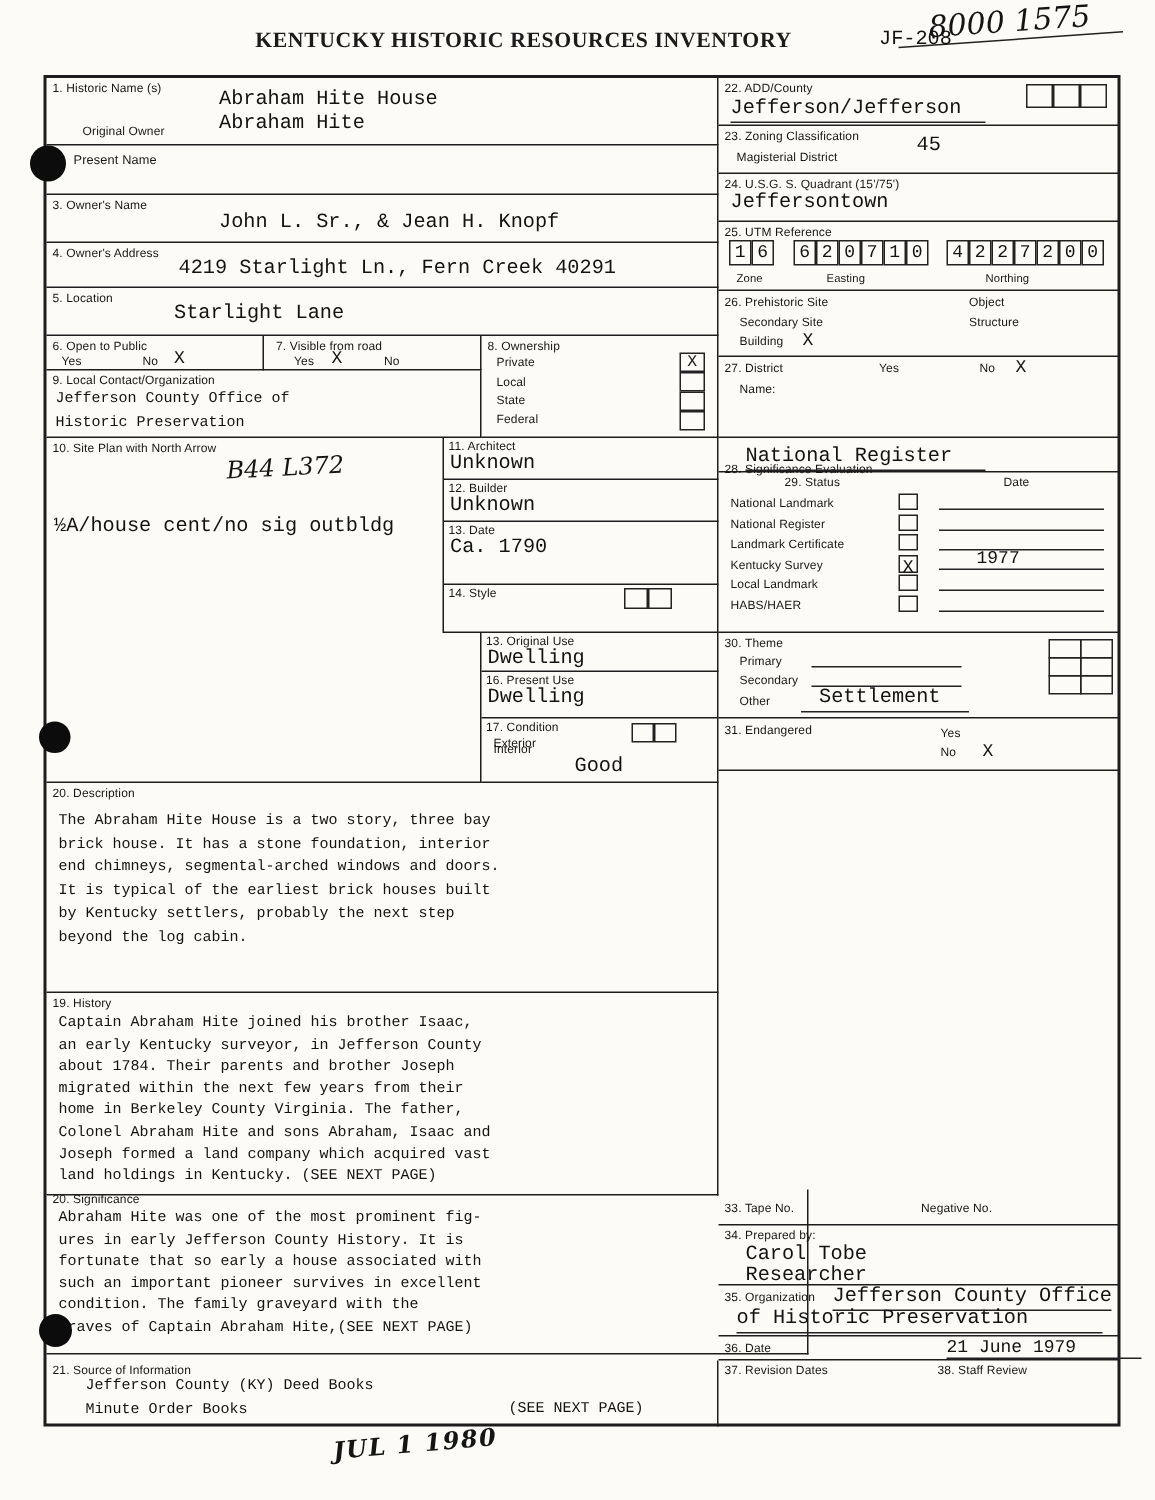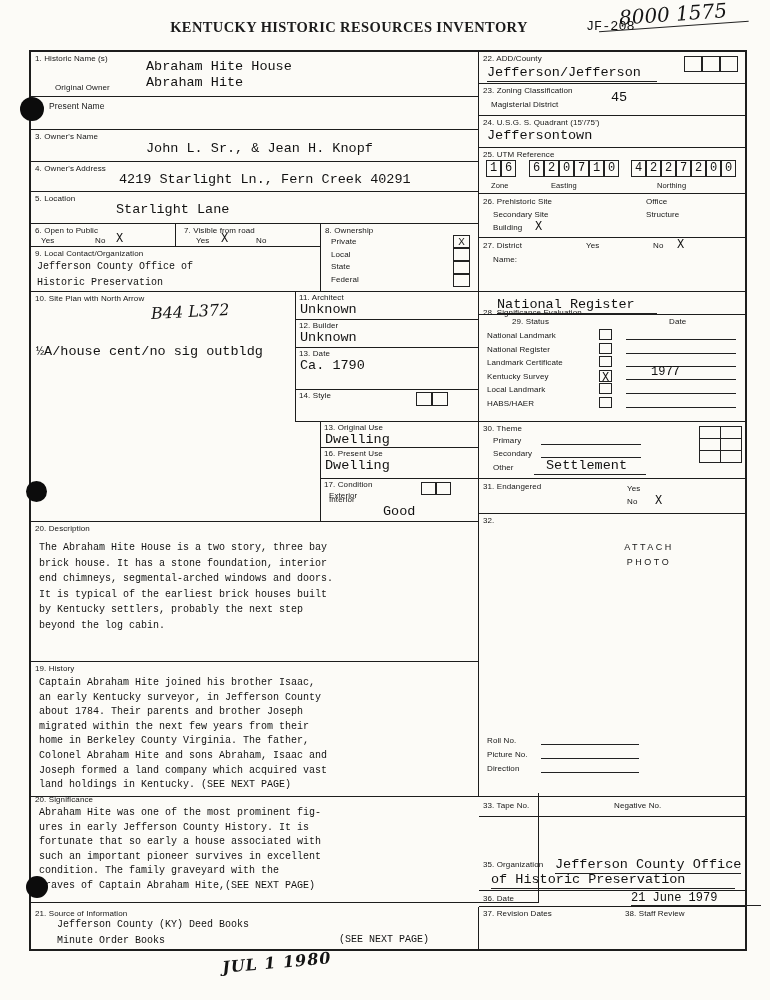--- a/index.html
+++ b/index.html
@@ -223,42 +223,42 @@
     <span class="box typed t12" style="left:212px;top:12px; width:15px; height:17px; text-align:center;">2</span>
     <span class="box typed t12" style="left:227px;top:12px; width:15px; height:17px; text-align:center;">0</span>
     <span class="box typed t12" style="left:242px;top:12px; width:15px; height:17px; text-align:center;">0</span>
     <span class="lbl" style="left:12px;  top:33px; font-size:7.5px;">Zone</span>
     <span class="lbl" style="left:72px;  top:33px; font-size:7.5px;">Easting</span>
     <span class="lbl" style="left:178px; top:33px; font-size:7.5px;">Northing</span>
   </div>
 
   <div class="cell bb" style="left:448px; top:142px; width:267px; height:44px;">
     <span class="lbl" style="left:4px; top:3px;">26. Prehistoric Site</span>
-    <span class="lbl" style="left:167px; top:3px;">Office</span>
+    <span class="lbl" style="left:167px; top:3px;">Object</span>
     <span class="lbl" style="left:14px; top:16px;">Secondary Site</span>
     <span class="lbl" style="left:167px; top:16px;">Structure</span>
     <span class="lbl" style="left:14px; top:29px;">Building</span>
     <span class="typed t12" style="left:56px; top:26px;">X</span>
   </div>
 
   <div class="cell bb" style="left:448px; top:186px; width:267px; height:54px;">
     <span class="lbl" style="left:4px; top:3px;">27. District</span>
     <span class="lbl" style="left:107px; top:3px;">Yes</span>
     <span class="lbl" style="left:174px; top:3px;">No</span>
     <span class="typed t12" style="left:198px; top:0;">X</span>
     <span class="lbl" style="left:14px; top:17px;">Name:</span>
   </div>
 
   <div class="cell bb" style="left:448px; top:240px; width:267px; height:23px;">
     <span class="lbl" style="left:4px; top:16px;">28. Significance Evaluation</span>
     <span class="typed ul" style="left:18px; top:5px; min-width:160px;">National Register</span>
   </div>
 
   <div class="cell bb" style="left:448px; top:263px; width:267px; height:107px;">
-    <span class="lbl" style="left:5px; top:2px;padding-left:28px;">29. Status</span>
+    <span class="lbl" style="left:16px; top:2px;padding-left:28px;">29. Status</span>
     <span class="lbl" style="left:190px; top:2px;">Date</span>
 
     <span class="lbl" style="left:8px; top:16px;">National Landmark</span>
     <span class="box" style="left:120px; top:14px; width:13px; height:11px;"></span>
     <span class="line" style="left:147px; top:24px; width:110px;"></span>
 
     <span class="lbl" style="left:8px; top:30px;">National Register</span>
     <span class="box" style="left:120px; top:28px; width:13px; height:11px;"></span>
     <span class="line" style="left:147px; top:38px; width:110px;"></span>
 
@@ -297,37 +297,31 @@
     </div>
   </div>
 
   <div class="cell bb" style="left:448px; top:427px; width:267px; height:35px;">
     <span class="lbl" style="left:4px; top:3px;">31. Endangered</span>
     <span class="lbl" style="left:148px; top:5px;">Yes</span>
     <span class="lbl" style="left:148px; top:18px;">No</span>
     <span class="typed t12" style="left:176px; top:15px;">X</span>
   </div>
 
-  <div class="cell bb" style="left:448px; top:462px; width:267px; height:283px;">
-    <span class="lbl" style="left:4px; top:2px;">32.</span>
-    <span class="lbl attach" style="left:120px; top:28px; width:100px; text-align:center;">ATTACH</span>
-    <span class="lbl attach" style="left:120px; top:43px; width:100px; text-align:center;">PHOTO</span>
-    <span class="lbl" style="left:8px; top:222px;">Roll No.</span>
-    <span class="line" style="left:62px; top:230px; width:98px;"></span>
-    <span class="lbl" style="left:8px; top:236px;">Picture No.</span>
-    <span class="line" style="left:62px; top:244px; width:98px;"></span>
-    <span class="lbl" style="left:8px; top:250px;">Direction</span>
-    <span class="line" style="left:62px; top:258px; width:98px;"></span>
-  </div>
 
   <div class="cell bb" style="left:448px; top:745px; width:267px; height:20px;">
     <span class="lbl" style="left:4px; top:4px;">33. Tape No.</span>
     <span class="lbl" style="left:135px; top:4px;">Negative No.</span>
   </div>
 
+  <div class="cell bb" style="left:448px; top:765px; width:267px; height:40px;">
+    <span class="lbl" style="left:4px; top:2px;">34. Prepared by:</span>
+    <span class="typed" style="left:18px; top:12px;">Carol Tobe</span>
+    <span class="typed" style="left:18px; top:26px;">Researcher</span>
+  </div>
 
   <div class="cell bb" style="left:448px; top:805px; width:267px; height:34px;">
     <span class="lbl" style="left:4px; top:3px;">35. Organization</span>
     <span class="typed ul" style="left:76px; top:0;">Jefferson County Office</span>
     <span class="typed ul" style="left:12px; top:15px; min-width:244px;">of Historic Preservation</span>
   </div>
 
   <div class="cell bb" style="left:448px; top:839px; width:267px; height:16px;">
     <span class="lbl" style="left:4px; top:3px;">36. Date</span>
     <span class="typed ul t12" style="left:108px; top:0; min-width:130px;margin-left:44px;">21 June 1979</span>

